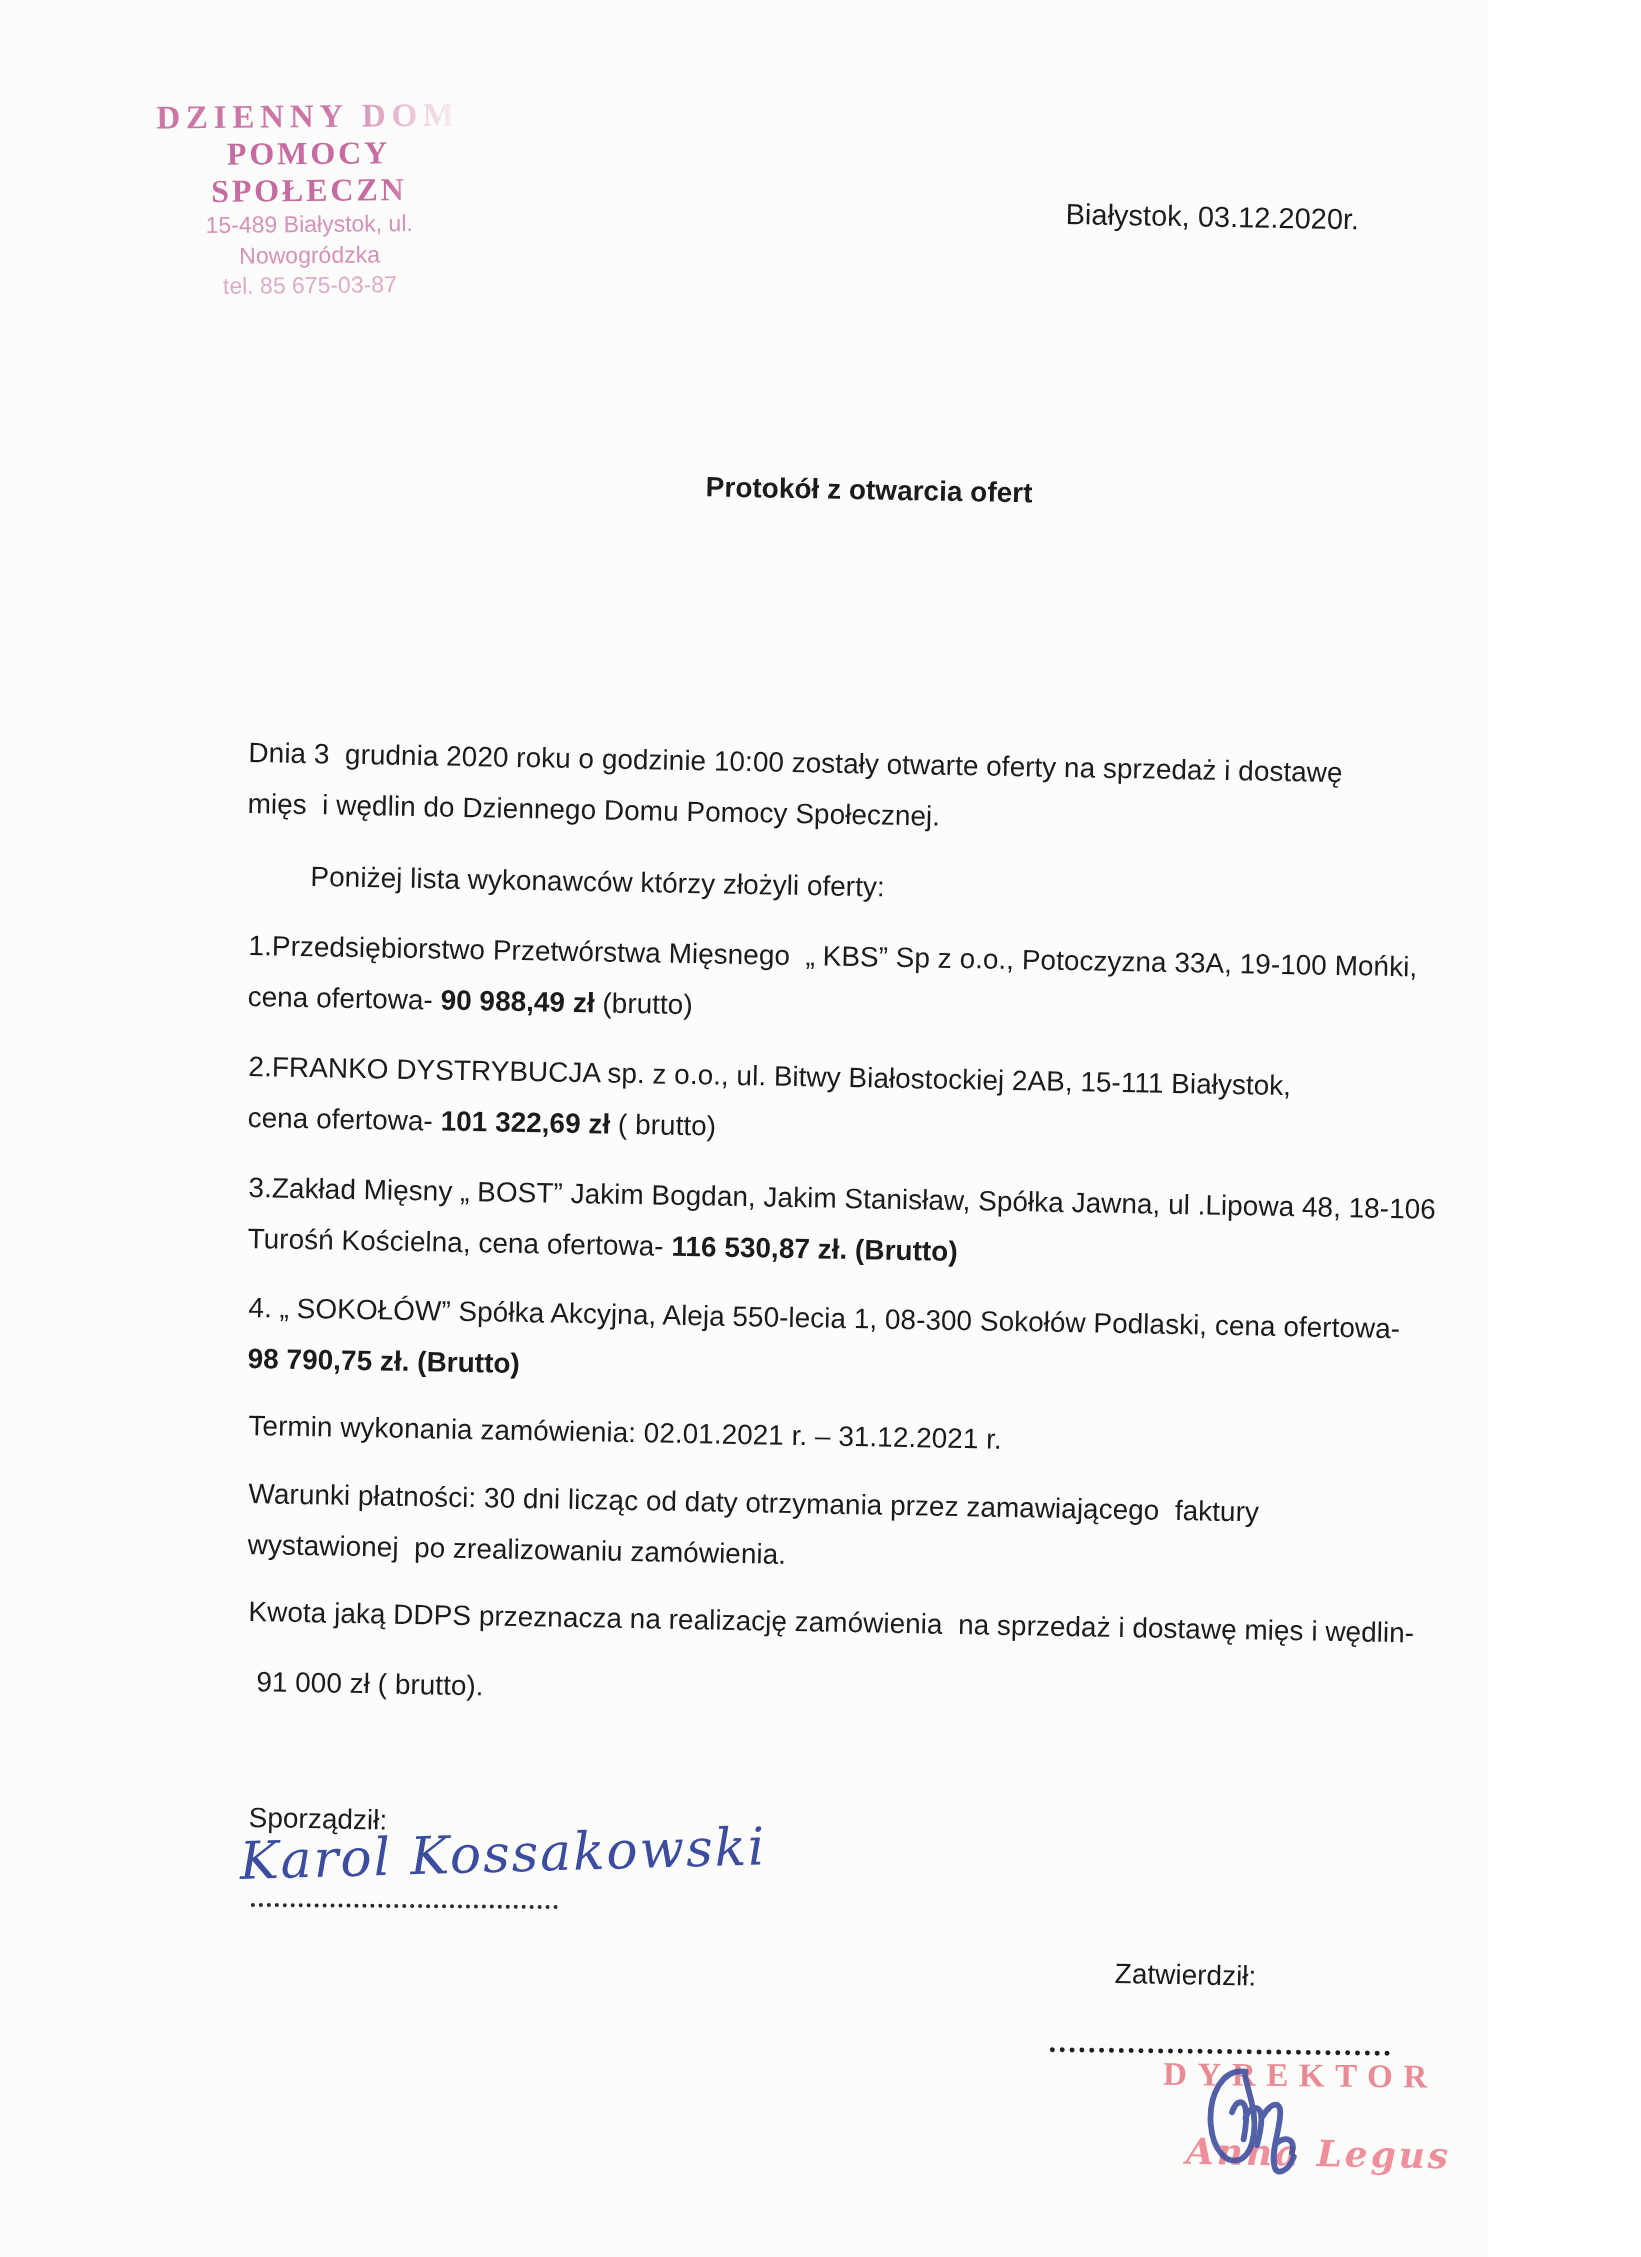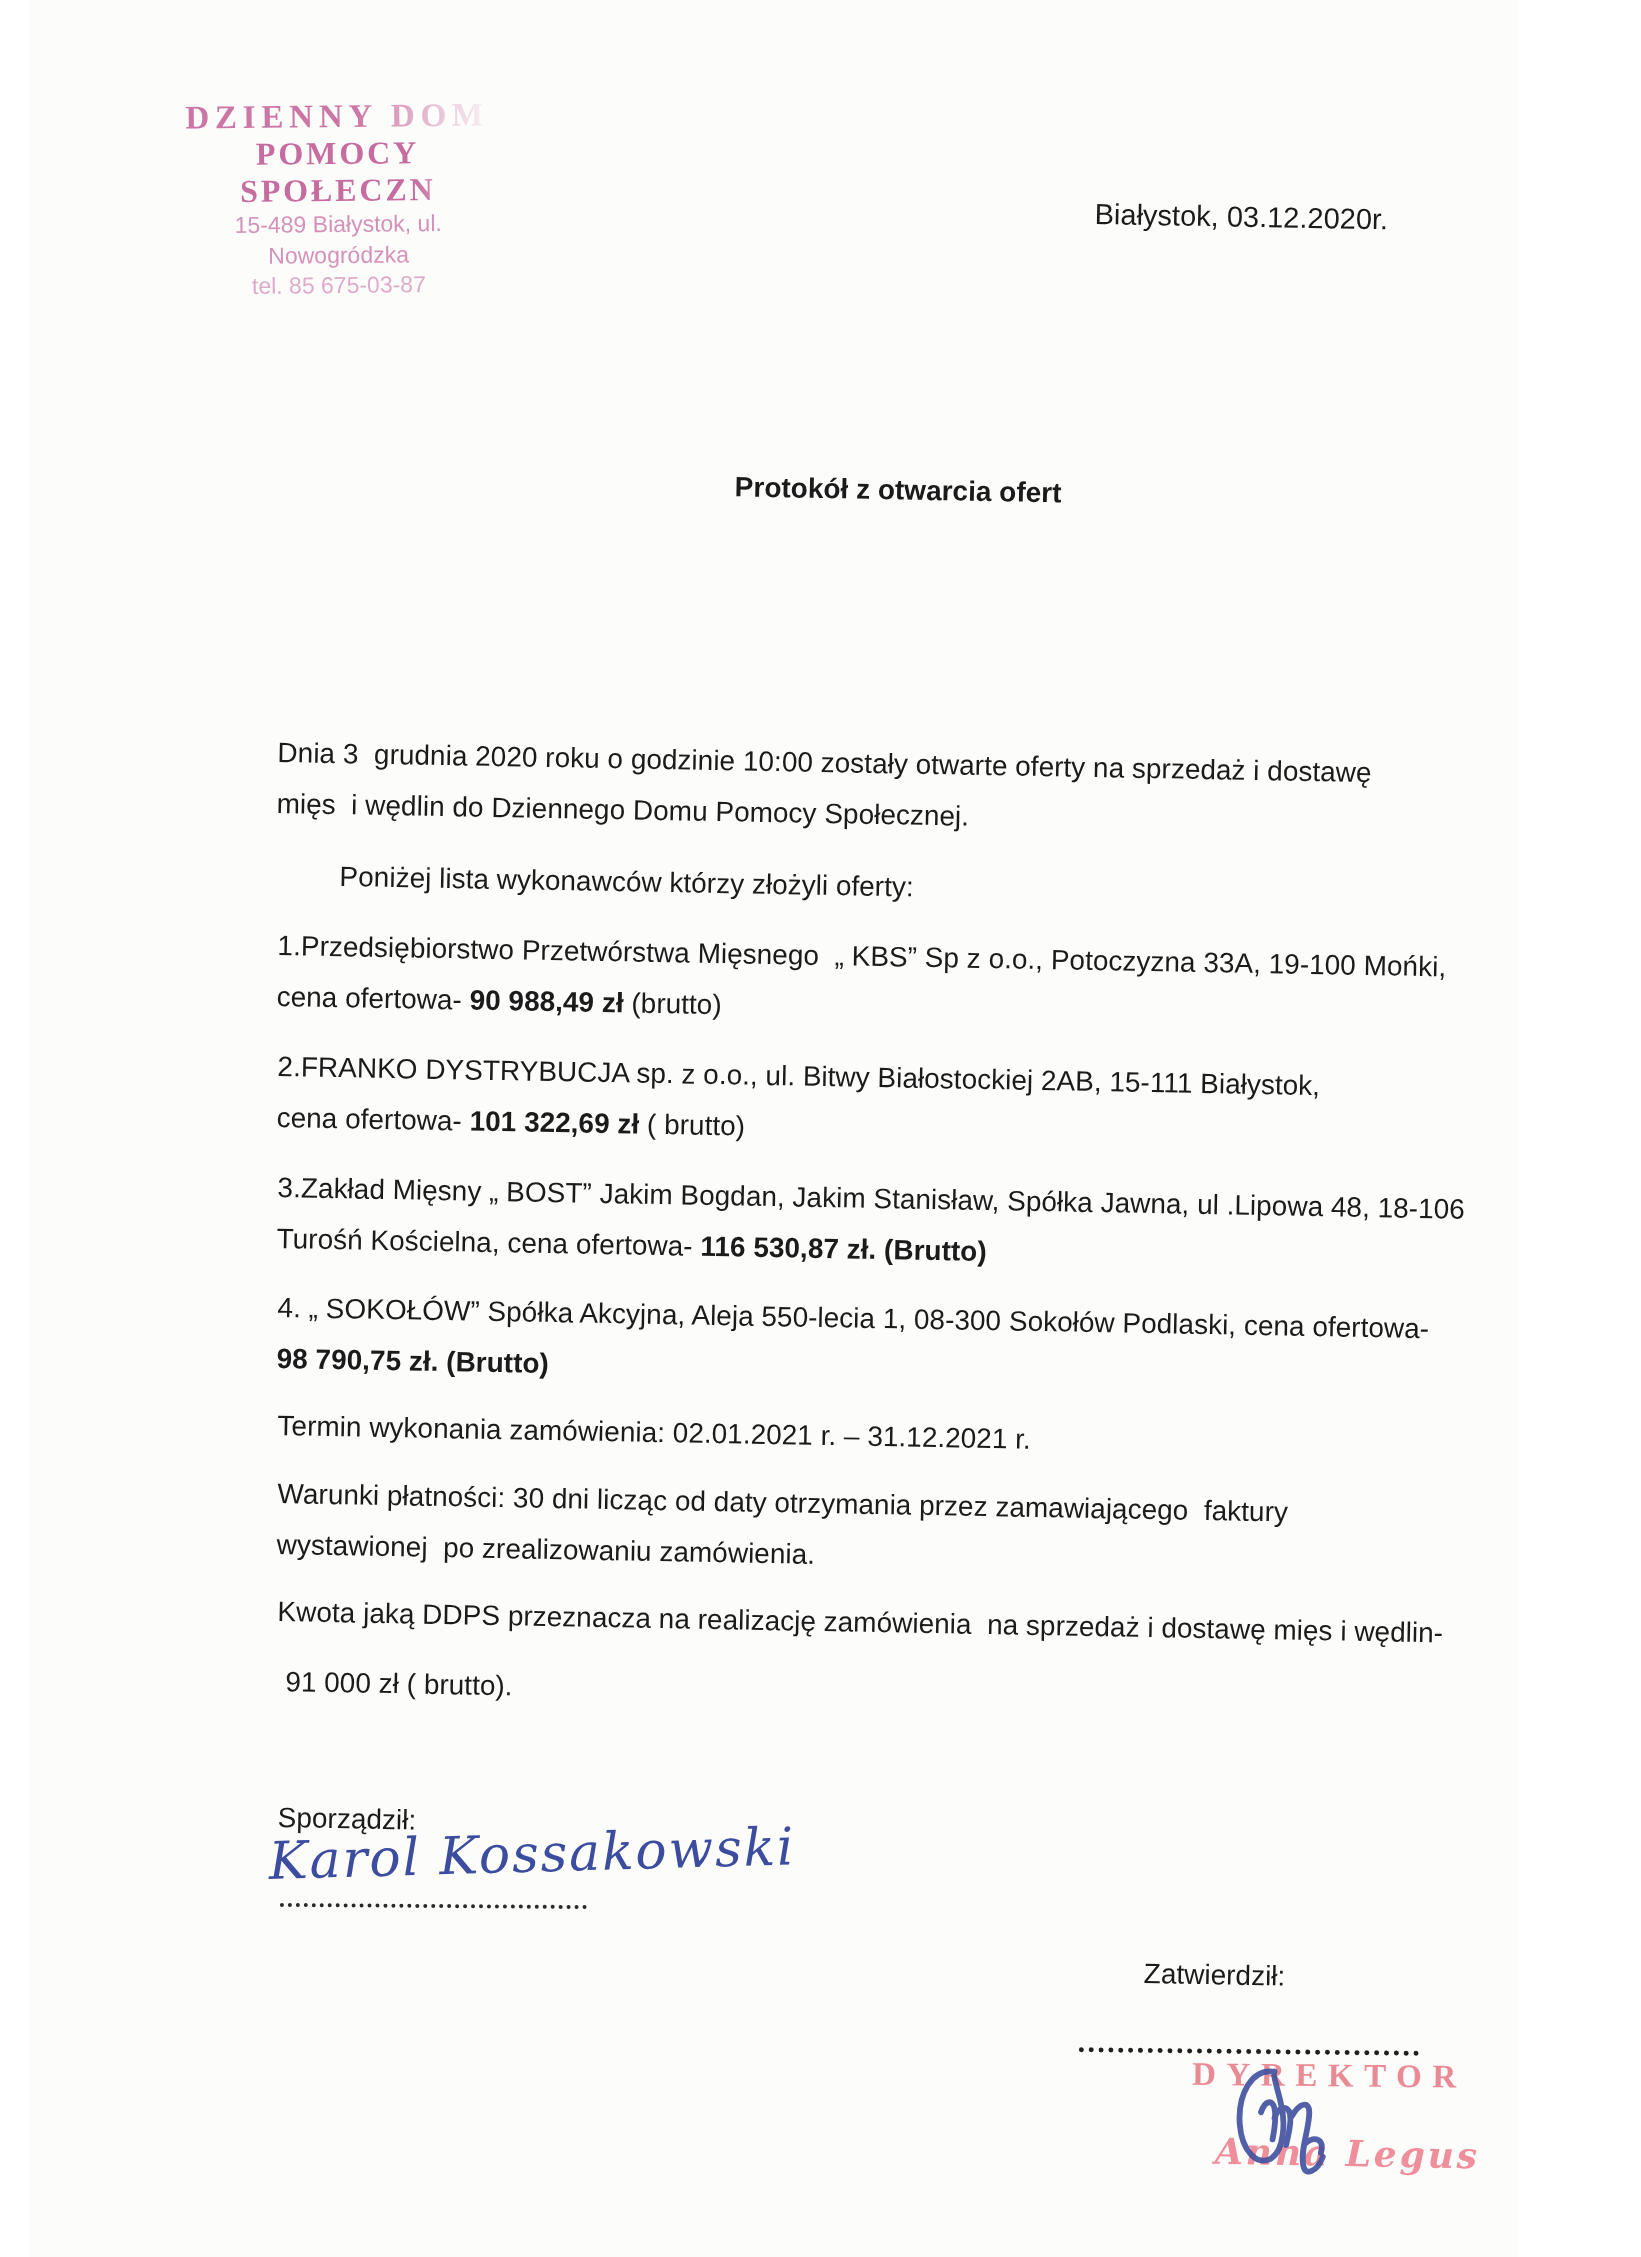--- a/index.html
+++ b/index.html
@@ -1,18 +1,18 @@
 <!DOCTYPE html>
 <html><head>
 <meta charset="utf-8">
 <style>
   html,body{margin:0;padding:0;background:#ffffff;}
   .page{
     position:relative;width:1489px;height:2257px;background:#fcfcfb;
-    overflow:hidden;font-family:"Liberation Sans",sans-serif;color:#1b1b1b;margin-left:29px;
+    overflow:hidden;font-family:"Liberation Sans",sans-serif;color:#1b1b1b;
   }
   .abs{position:absolute;}
   .tilt{transform:rotate(1.05deg);transform-origin:left top;}
   .line{white-space:pre;font-size:28px;line-height:51px;}
   .price{font-weight:700;}
   
   .stamp{left:135px;top:98px;width:348px;text-align:center;transform:rotate(-0.6deg);}
   .stamp .s1{font-family:"Liberation Serif",serif;font-weight:700;font-size:33px;line-height:37px;
     letter-spacing:5.8px;color:rgba(197,99,154,.88);
     -webkit-mask-image:linear-gradient(to right,#000 55%,transparent 96%);

